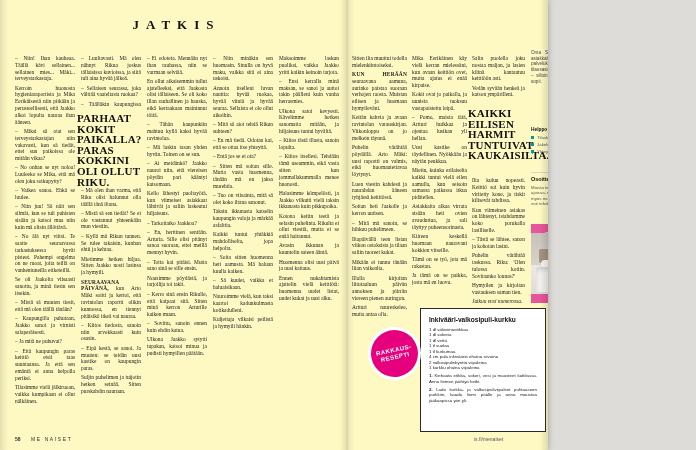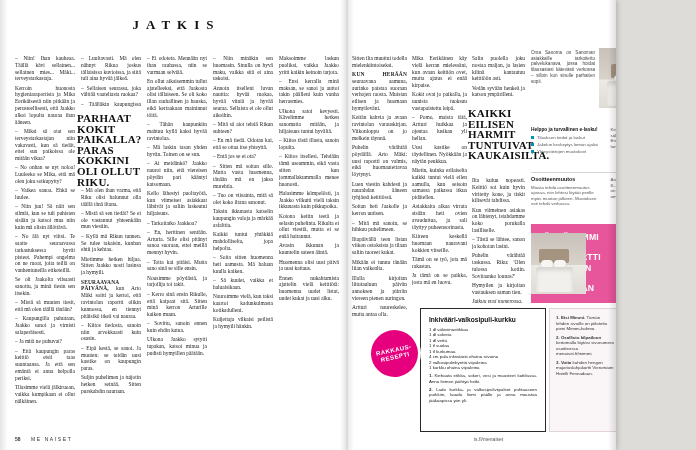--- a/index.html
+++ b/index.html
@@ -1,17 +1,17 @@
 <!DOCTYPE html>
 <html lang="fi"><head>
 <meta charset="utf-8">
 <style>
   html,body{margin:0;padding:0;}
   body{background:#dedcd8;font-family:"Liberation Sans",sans-serif;}
-  .spread{position:relative;width:616px;height:450px;background:#ffffff;overflow:hidden;
+  .spread{position:relative;width:548px;height:450px;background:#fef9c3;overflow:hidden;
           box-shadow:0 0 6px rgba(0,0,0,.3);}
   .edge-l,.edge-r{position:absolute;top:0;height:450px;width:8px;pointer-events:none;}
   .edge-l{left:0;background:linear-gradient(90deg,rgba(0,0,0,.10),rgba(0,0,0,0));}
   .edge-r{right:0;background:linear-gradient(270deg,rgba(0,0,0,.12),rgba(0,0,0,0));}
   .gutter{position:absolute;left:340px;top:0;width:14px;height:450px;pointer-events:none;
           background:linear-gradient(90deg,rgba(0,0,0,0),rgba(0,0,0,.09) 40%,rgba(0,0,0,.16) 50%,rgba(0,0,0,.07) 62%,rgba(0,0,0,0));}
 
   .serial-title{position:absolute;left:0;top:17px;width:346px;margin:0;text-align:center;
     font-family:"Liberation Serif",serif;font-size:13px;font-weight:bold;letter-spacing:7px;
     padding-left:7px;box-sizing:border-box;color:#111;}

